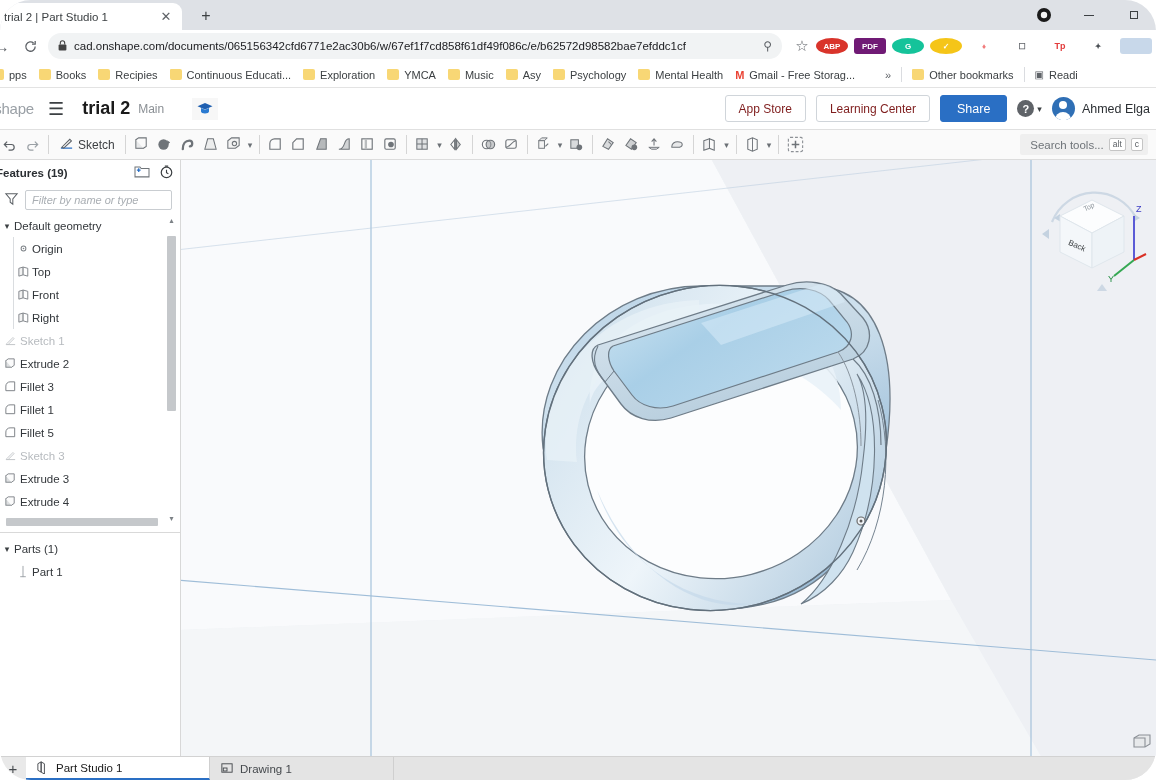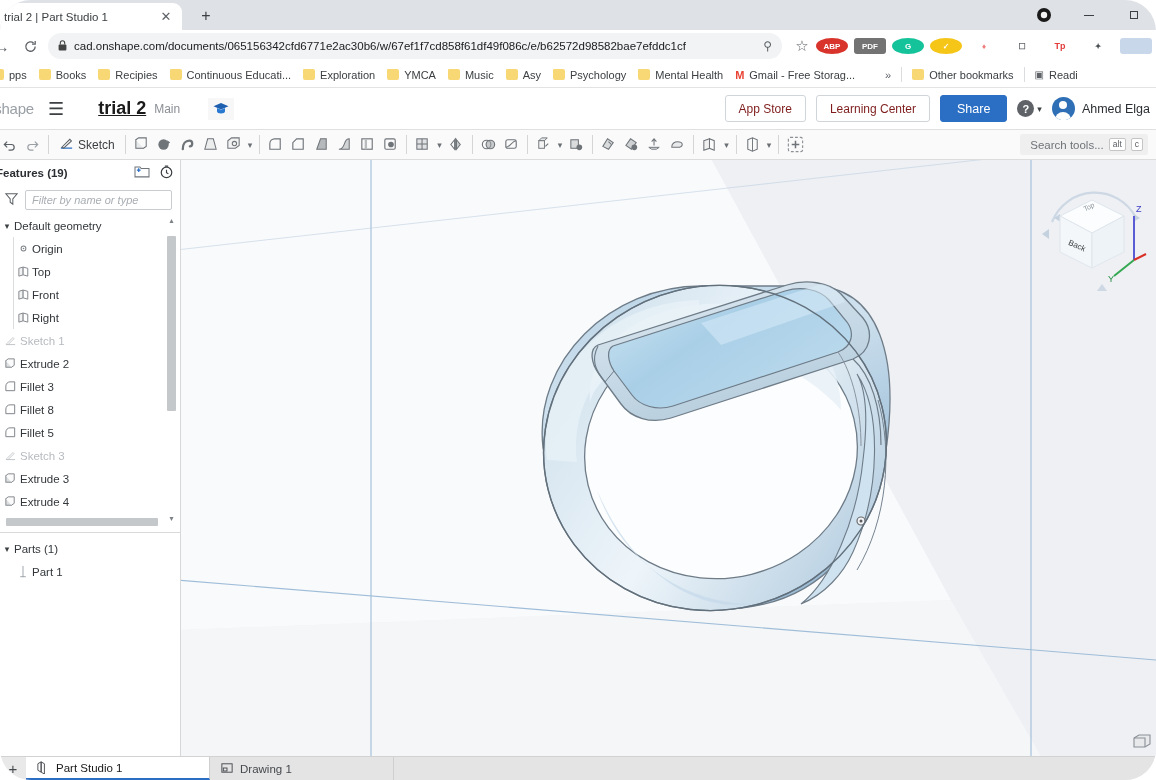--- a/index.html
+++ b/index.html
@@ -64,21 +64,21 @@
   .bm-folder { width: 12px; height: 11px; background: #f8d775; border-radius: 1px 2px 2px 2px; flex: none; }
   .bm-sep { width: 1px; height: 15px; background: #dadce0; margin: 0 4px; }
 
   
   .os-top {
     position: absolute; left: 0; top: 88px; width: 1156px; height: 42px;
     background: #fff; display: flex; align-items: center; border-bottom: 1px solid #e0e0e0;
   }
   .os-logo { font-size: 15px; color: #9aa0a6; margin-left: -14px; letter-spacing: -0.2px; }
   .os-ham { margin-left: 14px; font-size: 18px; color: #3c4043; cursor: pointer; line-height: 1; }
-  .os-doc { margin-left: 34px; font-size: 18px; font-weight: bold; color: #1a1a1a; text-decoration: underline; }
+  .os-doc { margin-left: 18px; font-size: 18px; font-weight: bold; color: #1a1a1a; }
   .os-branch { margin-left: 8px; font-size: 12px; color: #8a8f94; }
   .os-gradcap { margin-left: 28px; width: 26px; height: 22px; display:flex; align-items:center; justify-content:center; background:#f7f7f7; cursor:pointer;}
   .os-top-right { margin-left: auto; display: flex; align-items: center; gap: 10px; padding-right: 6px; }
   .os-btn {
     height: 27px; padding: 0 13px; border: 1px solid #d0d5da; border-radius: 3px;
     background: #fff; font-size: 12px; color: #7f1d1d; display:flex; align-items:center; cursor:pointer;
   }
   .os-btn-share { background: #2a6fc4; border-color: #2a6fc4; color: #fff; font-size: 12.5px; padding: 8px 16px; }
   .os-help { display:flex; align-items:center; gap:3px; cursor:pointer; }
   .os-help .q {
@@ -217,21 +217,21 @@
           </svg>
       </span>
       <span class="br-url">cad.onshape.com/documents/065156342cfd6771e2ac30b6/w/67ef1f7cd858f61df49f086c/e/b62572d98582bae7efddc1cf</span>
       <span class="br-omni-right">
         <span style="color:#5f6368;font-size:12px;">⚲</span>
       </span>
     </div>
     <div class="br-navicon">☆</div>
     <div class="br-ext-row">
       <span class="ext" style="background:#d9342b;border-radius:50%;">ABP</span>
-      <span class="ext" style="background:#737373;">PDF</span>
+      <span class="ext" style="background:#701a75;">PDF</span>
       <span class="ext" style="background:#15c39a;border-radius:50%;">G</span>
       <span class="ext" style="background:#f5c518;border-radius:50%;">✓</span>
       <span class="ext" style="background:#fff;color:#f17c7c;">♦</span>
       <span class="ext" style="background:#fff;color:#5f6368;">☐</span>
       <span class="ext" style="background:#fff;color:#e23b3b;font-size:9px;">Tp</span>
       <span class="ext" style="background:#fff;color:#4a4f54;">✦</span>
       <span class="ext" style="background:#c8d8ea;"></span>
     </div>
   </div>
 
@@ -621,21 +621,21 @@
         </span>
         <span>Fillet 3</span>
       </div>
 
       <div class="node">
         <span class="node-icon" style="width:20px">
           <svg width="13" height="13" viewBox="0 0 14 14">
               <path d="M2 11.5V6.5A4.5 4.5 0 0 1 6.5 2H11.5v9.5z" fill="none" stroke="#7d8287" stroke-width="1.05"></path>
             </svg>
         </span>
-        <span>Fillet 8</span>
+        <span>Fillet 1</span>
       </div>
 
       <div class="node">
         <span class="node-icon" style="width:20px">
           <svg width="13" height="13" viewBox="0 0 14 14">
               <path d="M2 11.5V6.5A4.5 4.5 0 0 1 6.5 2H11.5v9.5z" fill="none" stroke="#7d8287" stroke-width="1.05"></path>
             </svg>
         </span>
         <span>Fillet 5</span>
       </div>

